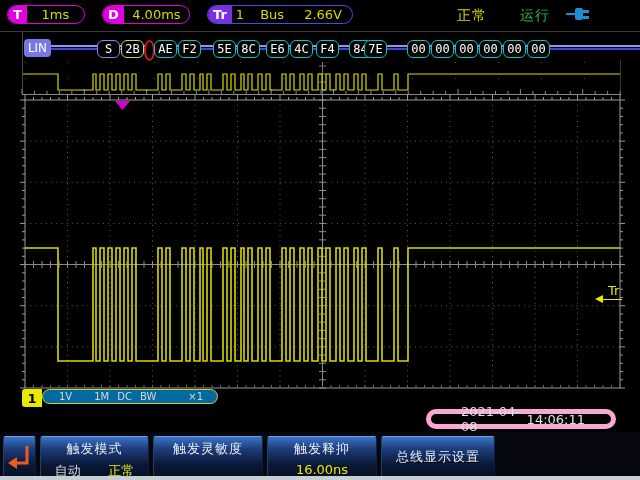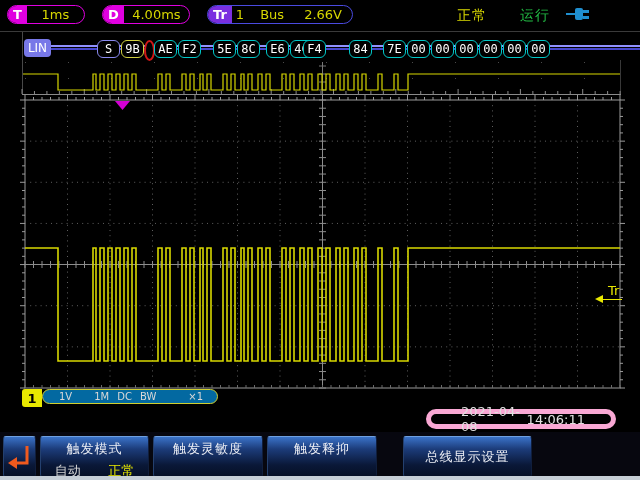--- a/index.html
+++ b/index.html
@@ -484,31 +484,31 @@
     </svg>
     <div class="sep-line"></div>
   </div>
 
   <div>
     <div class="busline" style="top:45px;width:589px;background:#9090ff;z-index:2;"></div>
     <div class="busline" style="top:48px;width:589px;background:#4545cc;z-index:2;"></div>
     <div class="lin-badge" style="z-index:3;">LIN</div>
     <div id="decode-fields">
         <div class="bfield f-sync" style="left: 97px; width: 21px;">S</div>
-        <div class="bfield f-id" style="left: 121px; width: 21px;">9B</div>
+        <div class="bfield f-id" style="left: 121px; width: 21px;">2B</div>
         <div class="bfield f-err" style="left: 144px; width: 7px;"></div>
         <div class="bfield" style="left: 154px; width: 21px;">AE</div>
         <div class="bfield" style="left: 178px; width: 21px;">F2</div>
         <div class="bfield" style="left: 213px; width: 21px;">5E</div>
         <div class="bfield" style="left: 237px; width: 21px;">8C</div>
         <div class="bfield" style="left: 266px; width: 21px;">E6</div>
         <div class="bfield" style="left: 290px; width: 21px;">4C</div>
-        <div class="bfield" style="left: 303px; width: 21px;">F4</div>
+        <div class="bfield" style="left: 316px; width: 21px;">F4</div>
         <div class="bfield" style="left: 349px; width: 21px;">84</div>
-        <div class="bfield" style="left: 383px; width: 21px;">7E</div>
+        <div class="bfield" style="left: 364px; width: 21px;">7E</div>
         <div class="bfield" style="left: 407px; width: 21px;">00</div>
         <div class="bfield" style="left: 431px; width: 21px;">00</div>
         <div class="bfield" style="left: 455px; width: 21px;">00</div>
         <div class="bfield" style="left: 479px; width: 21px;">00</div>
         <div class="bfield" style="left: 503px; width: 21px;">00</div>
         <div class="bfield" style="left: 527px; width: 21px;">00</div>
       </div>
   </div>
 
   <div class="tr-marker">
@@ -542,20 +542,23 @@
       <div class="vrow">
         <span class="whitev">自动</span>
         <span class="yellow">正常</span>
       </div>
     </div>
     <div class="mbtn" style="left:153px;width:110px;">
       <div class="title">触发灵敏度</div>
     </div>
     <div class="mbtn" style="left:267px;width:110px;">
       <div class="title">触发释抑</div>
-    </div>
-    <div class="mbtn center-title" style="left:403px;width:129px;">
+      <div class="vrow">
+          <span class="yellow">16.00ns</span>
+        </div>
+    </div>
+    <div class="mbtn center-title" style="left:381px;width:114px;text-decoration:underline;">
       <div class="title">总线显示设置</div>
     </div>
   </div>
   <div class="bottom-strip"></div>
 
 </div>
 
 </body></html>

